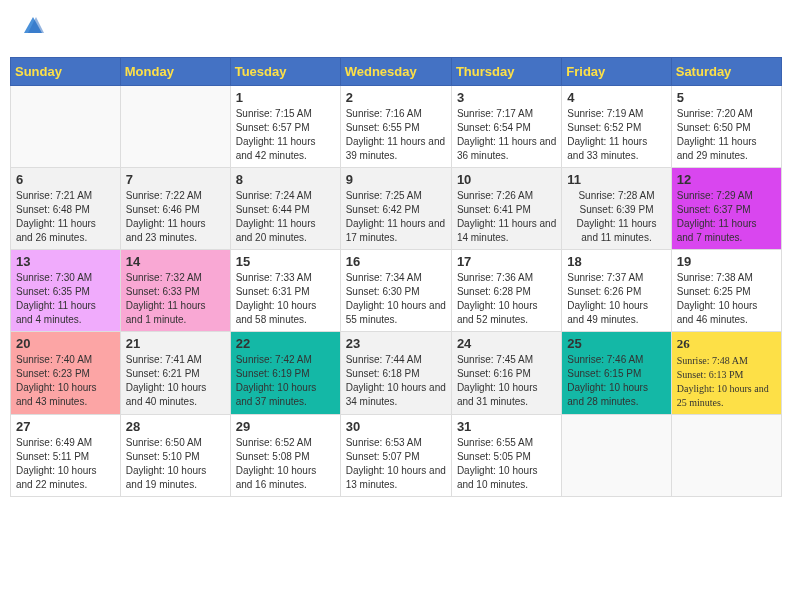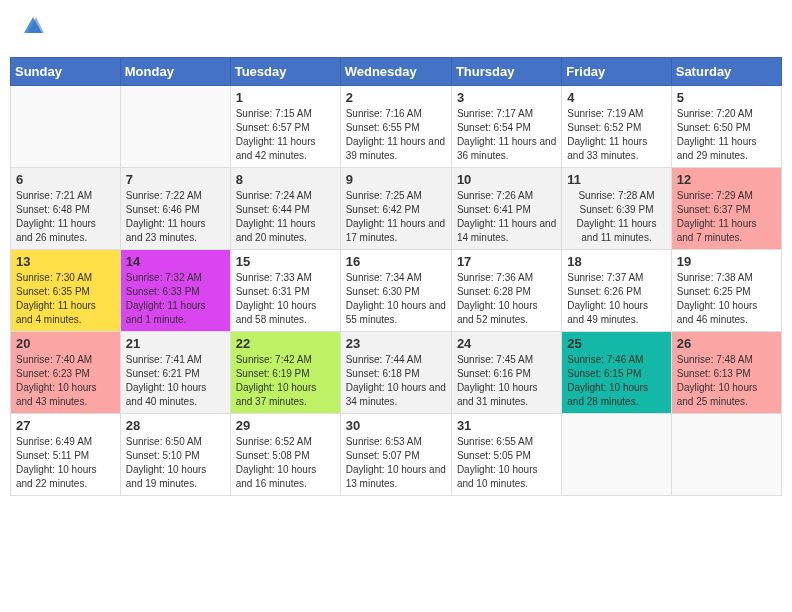--- a/index.html
+++ b/index.html
@@ -48,21 +48,21 @@
       font-size: 14px;
       color: #555;
     }
     .calendar {
       width: 100%;
       border-collapse: collapse;
       border: 1px solid #ccc;
     }
     .calendar th {
       background-color: #4472C4;
-      color: #ffffff;
+      color: #fde047;
       font-size: 13px;
       font-weight: bold;
       padding: 6px 4px;
       text-align: left;
       border: 1px solid #3a62b0;
     }
     .calendar td {
       vertical-align: top;
       padding: 4px 5px;
       font-size: 10.5px;
@@ -189,35 +189,35 @@
           <div class="day-info" style="white-space: pre-line;">Sunrise: 7:26 AM
 Sunset: 6:41 PM
 Daylight: 11 hours and 14 minutes.</div>
         </td>
         <td style="background: rgb(242, 242, 242);">
           <span class="day-num">11</span>
           <div class="day-info" style="white-space: pre-line; text-align: center;">Sunrise: 7:28 AM
 Sunset: 6:39 PM
 Daylight: 11 hours and 11 minutes.</div>
         </td>
-        <td style="background: #fca5a5;">
+        <td style="background: #d946ef;">
           <span class="day-num">12</span>
           <div class="day-info" style="white-space: pre-line;">Sunrise: 7:29 AM
 Sunset: 6:37 PM
 Daylight: 11 hours and 7 minutes.</div>
         </td>
       </tr>
       <tr>
-        <td style="background: #fde047;">
+        <td style="background: #f0abfc;">
           <span class="day-num">13</span>
           <div class="day-info" style="white-space: pre-line;">Sunrise: 7:30 AM
 Sunset: 6:35 PM
 Daylight: 11 hours and 4 minutes.</div>
         </td>
-        <td style="background: #d946ef;">
+        <td style="background: #f9a8d4;">
           <span class="day-num">14</span>
           <div class="day-info" style="white-space: pre-line;">Sunrise: 7:32 AM
 Sunset: 6:33 PM
 Daylight: 11 hours and 1 minute.</div>
         </td>
         <td style="background: rgb(255, 255, 255);">
           <span class="day-num">15</span>
           <div class="day-info" style="white-space: pre-line;">Sunrise: 7:33 AM
 Sunset: 6:31 PM
 Daylight: 10 hours and 58 minutes.</div>
@@ -253,21 +253,21 @@
           <div class="day-info" style="white-space: pre-line;">Sunrise: 7:40 AM
 Sunset: 6:23 PM
 Daylight: 10 hours and 43 minutes.</div>
         </td>
         <td style="background: rgb(242, 242, 242);">
           <span class="day-num">21</span>
           <div class="day-info" style="white-space: pre-line;">Sunrise: 7:41 AM
 Sunset: 6:21 PM
 Daylight: 10 hours and 40 minutes.</div>
         </td>
-        <td style="background: #bef264;">
+        <td style="background: #14b8a6;">
           <span class="day-num">22</span>
           <div class="day-info" style="white-space: pre-line;">Sunrise: 7:42 AM
 Sunset: 6:19 PM
 Daylight: 10 hours and 37 minutes.</div>
         </td>
         <td style="background: rgb(242, 242, 242);">
           <span class="day-num">23</span>
           <div class="day-info" style="white-space: pre-line;">Sunrise: 7:44 AM
 Sunset: 6:18 PM
 Daylight: 10 hours and 34 minutes.</div>
@@ -277,21 +277,21 @@
           <div class="day-info" style="white-space: pre-line;">Sunrise: 7:45 AM
 Sunset: 6:16 PM
 Daylight: 10 hours and 31 minutes.</div>
         </td>
         <td style="background: #14b8a6;">
           <span class="day-num">25</span>
           <div class="day-info" style="white-space: pre-line;">Sunrise: 7:46 AM
 Sunset: 6:15 PM
 Daylight: 10 hours and 28 minutes.</div>
         </td>
-        <td style="background: #fca5a5;">
+        <td style="background: #fde047; font-family: Liberation Serif, serif;">
           <span class="day-num">26</span>
           <div class="day-info" style="white-space: pre-line;">Sunrise: 7:48 AM
 Sunset: 6:13 PM
 Daylight: 10 hours and 25 minutes.</div>
         </td>
       </tr>
       <tr>
         <td style="background: rgb(255, 255, 255);">
           <span class="day-num">27</span>
           <div class="day-info" style="white-space: pre-line;">Sunrise: 6:49 AM

